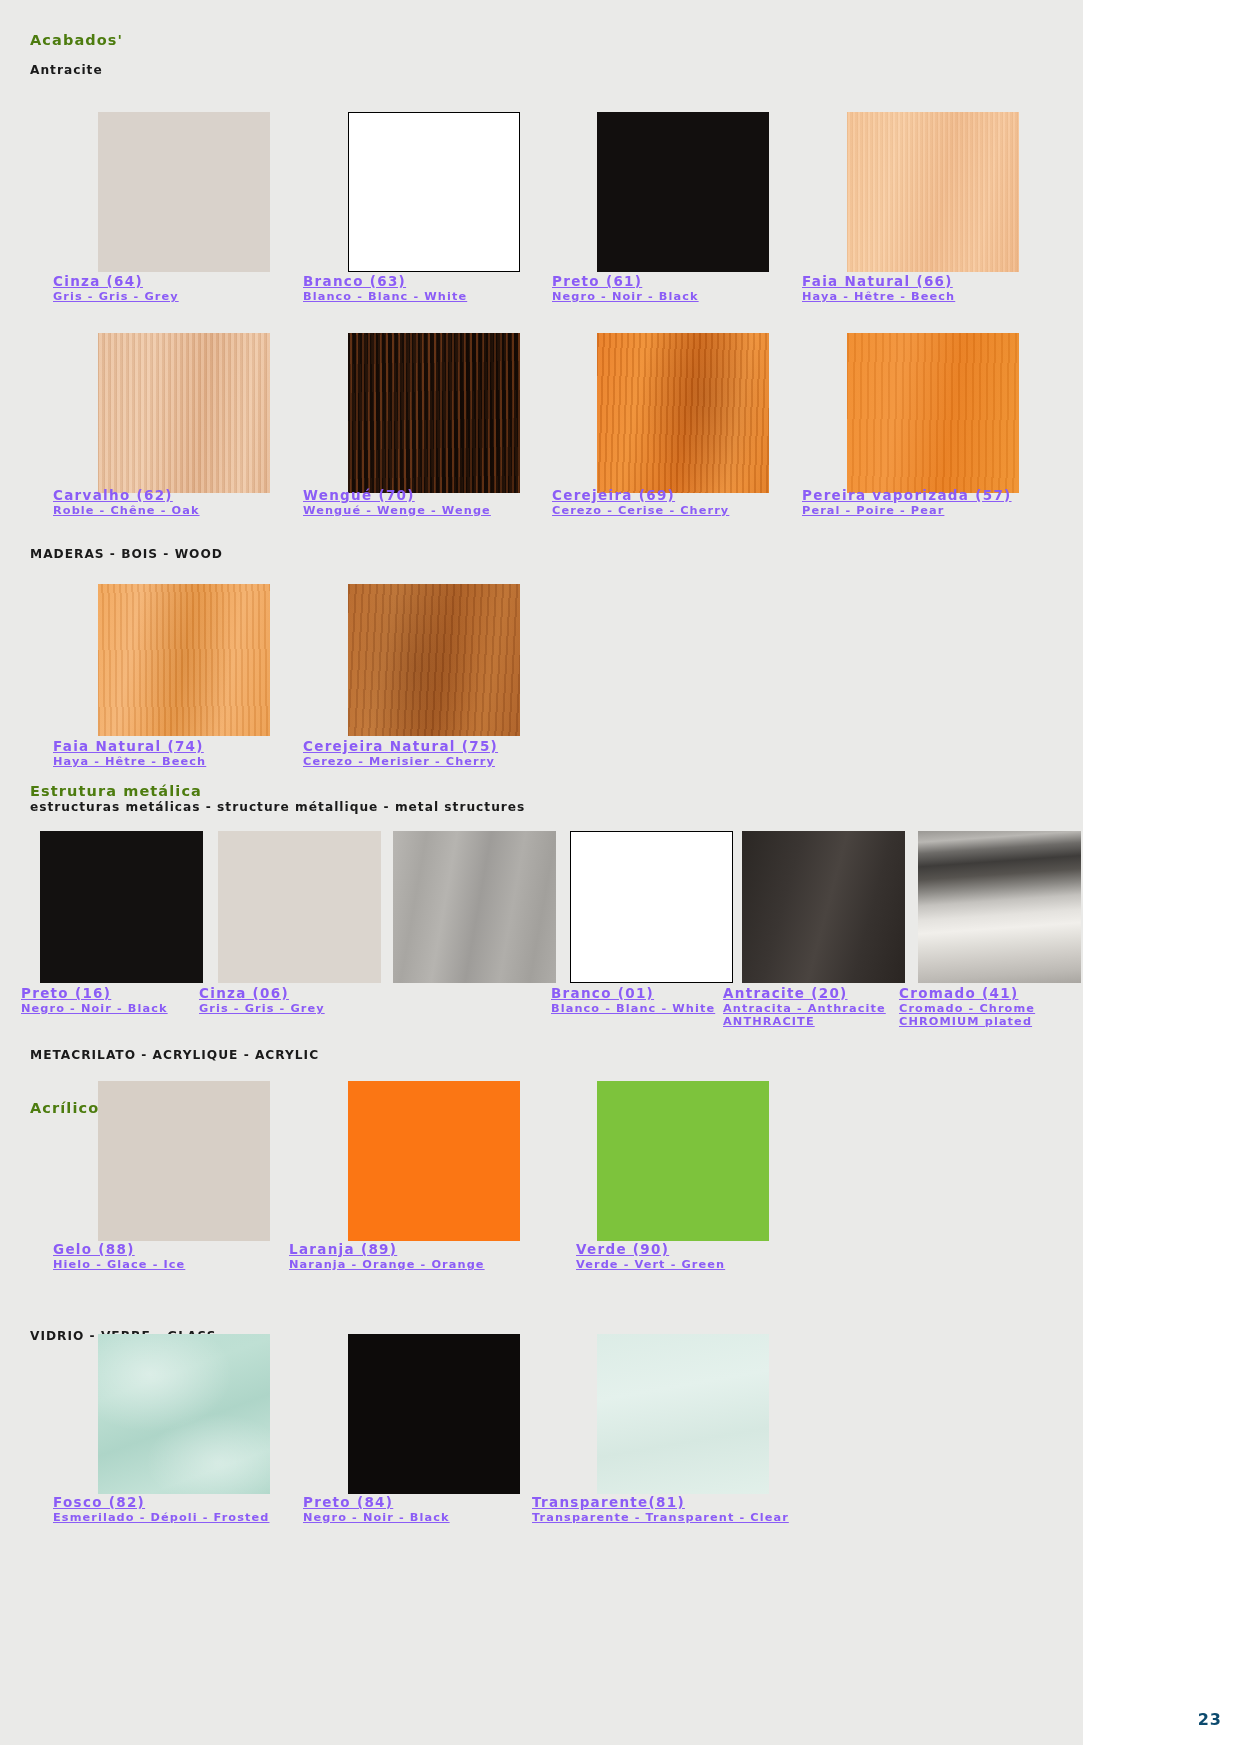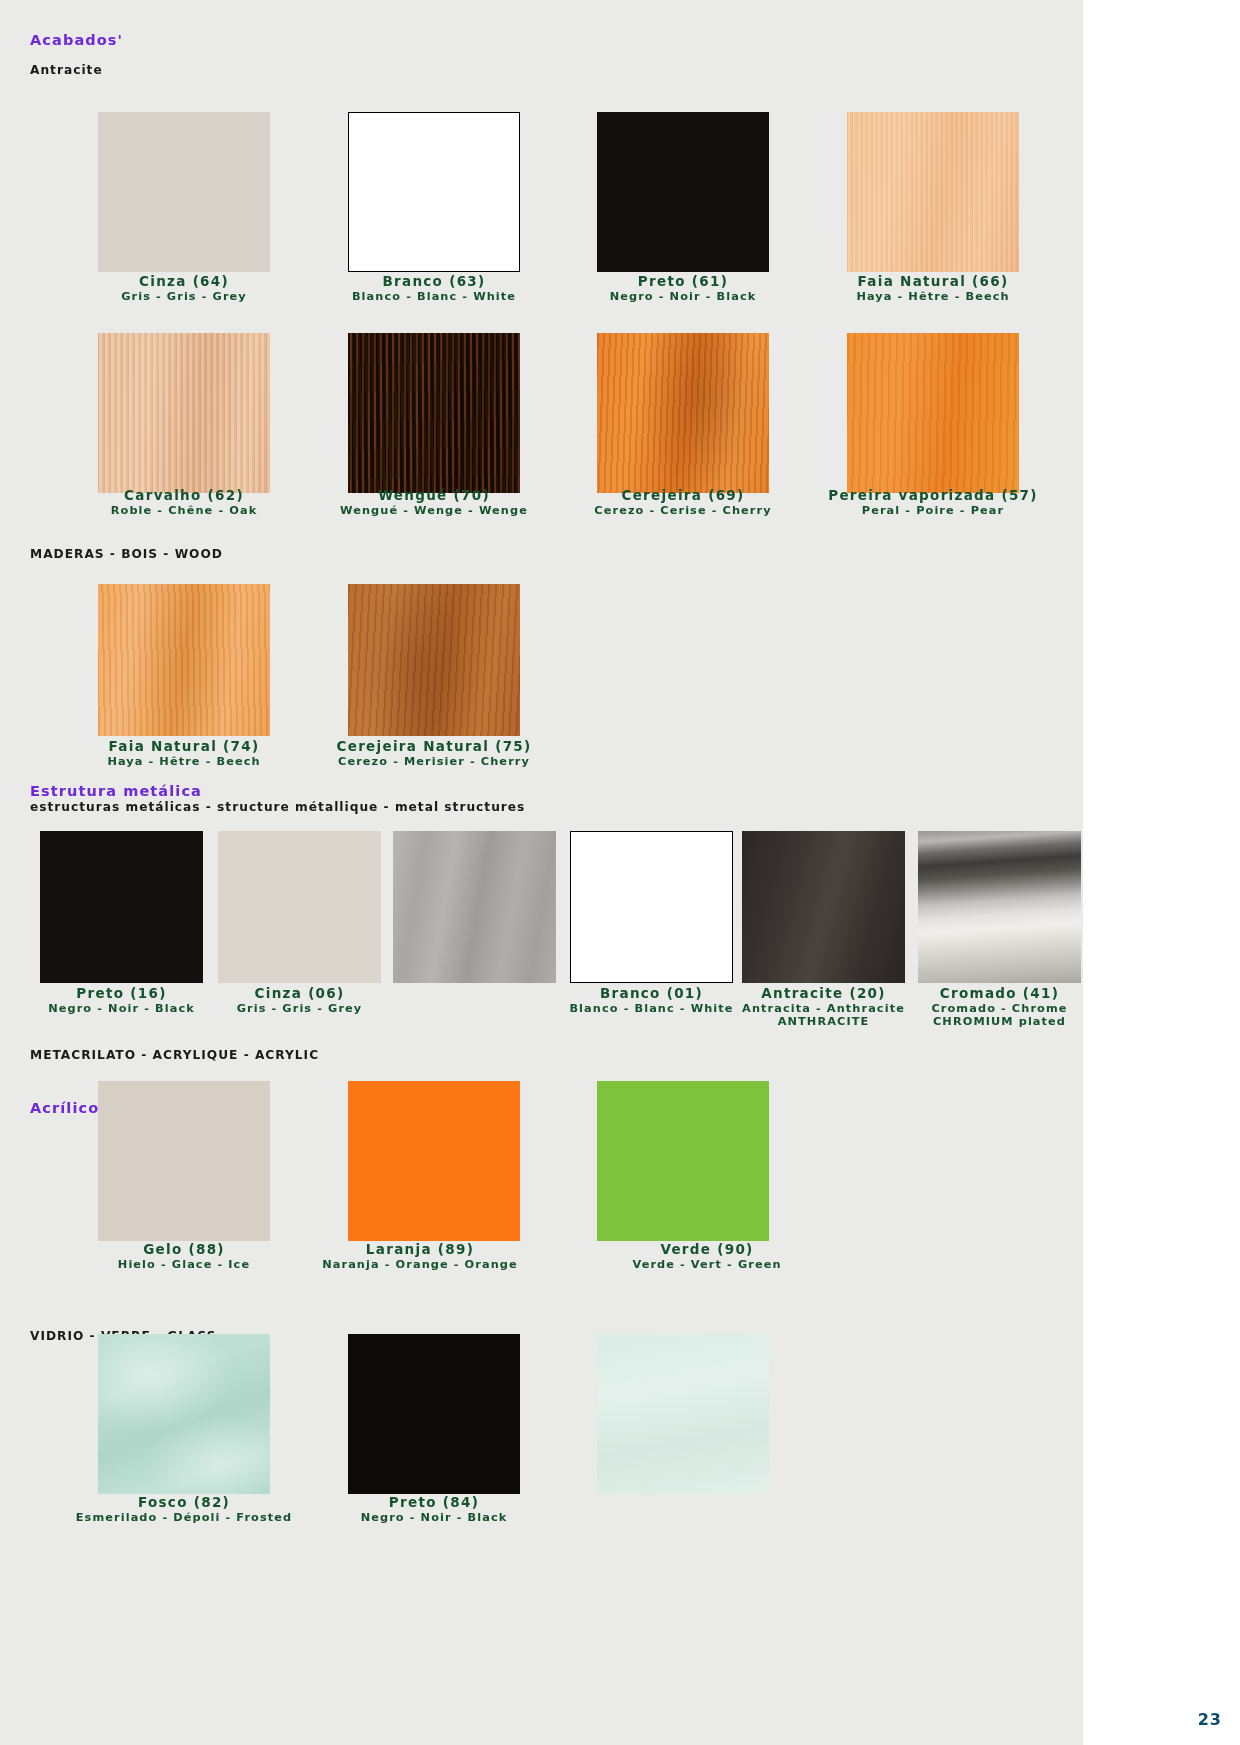--- a/index.html
+++ b/index.html
@@ -30,21 +30,21 @@
     width: 1083px;
     height: 1745px;
     padding: 0;
   }
 
   
   .sec-title {
     position: absolute;
     font-family: "DejaVu Sans", sans-serif;
     font-weight: 700;
-    color: #6d28d9;
+    color: #4d7c0f;
     letter-spacing: 1.1px;
     font-size: 14.5px;
     white-space: nowrap;
   }
   .sec-sub {
     position: absolute;
     font-family: "DejaVu Sans", sans-serif;
     font-weight: 700;
     color: #1a1a1a;
     letter-spacing: 1.0px;
@@ -58,25 +58,26 @@
   }
   .chip {
     width: 100%;
     height: 100%;
     display: block;
   }
   .chip.bordered { border: 1.5px solid #000; }
 
   .caption {
     position: absolute;
-    text-align: center;
+    text-align: left;
     font-family: "DejaVu Sans", sans-serif;
-    color: #14532d;
+    color: #8b5cf6;
     line-height: 1.18;
     white-space: nowrap;
+    text-decoration: underline;
   }
   .cap-name {
     display: block;
     font-weight: 700;
     font-size: 13.5px;
     letter-spacing: 1.3px;
   }
   .cap-tr {
     display: block;
     font-weight: 700;
@@ -367,17 +368,21 @@
       <span class="chip" style="background:#0d0b0a;"></span>
     </div>
     <div class="caption" style="left:303px; top:1495px; width:262px;">
       <span class="cap-name">Preto (84)</span>
       <span class="cap-tr">Negro - Noir - Black</span>
     </div>
 
     <div class="swatch" style="left:597px; top:1334px; width:172px; height:160px;">
       <span class="chip tex-glass-clear"></span>
     </div>
+    <div class="caption" style="left:532px; top:1495px; width:302px;">
+      <span class="cap-name">Transparente(81)</span>
+      <span class="cap-tr">Transparente - Transparent - Clear</span>
+    </div>
 
   </div>
 
   <div class="pagenum">23</div>
 </div>
 
 </body></html>

